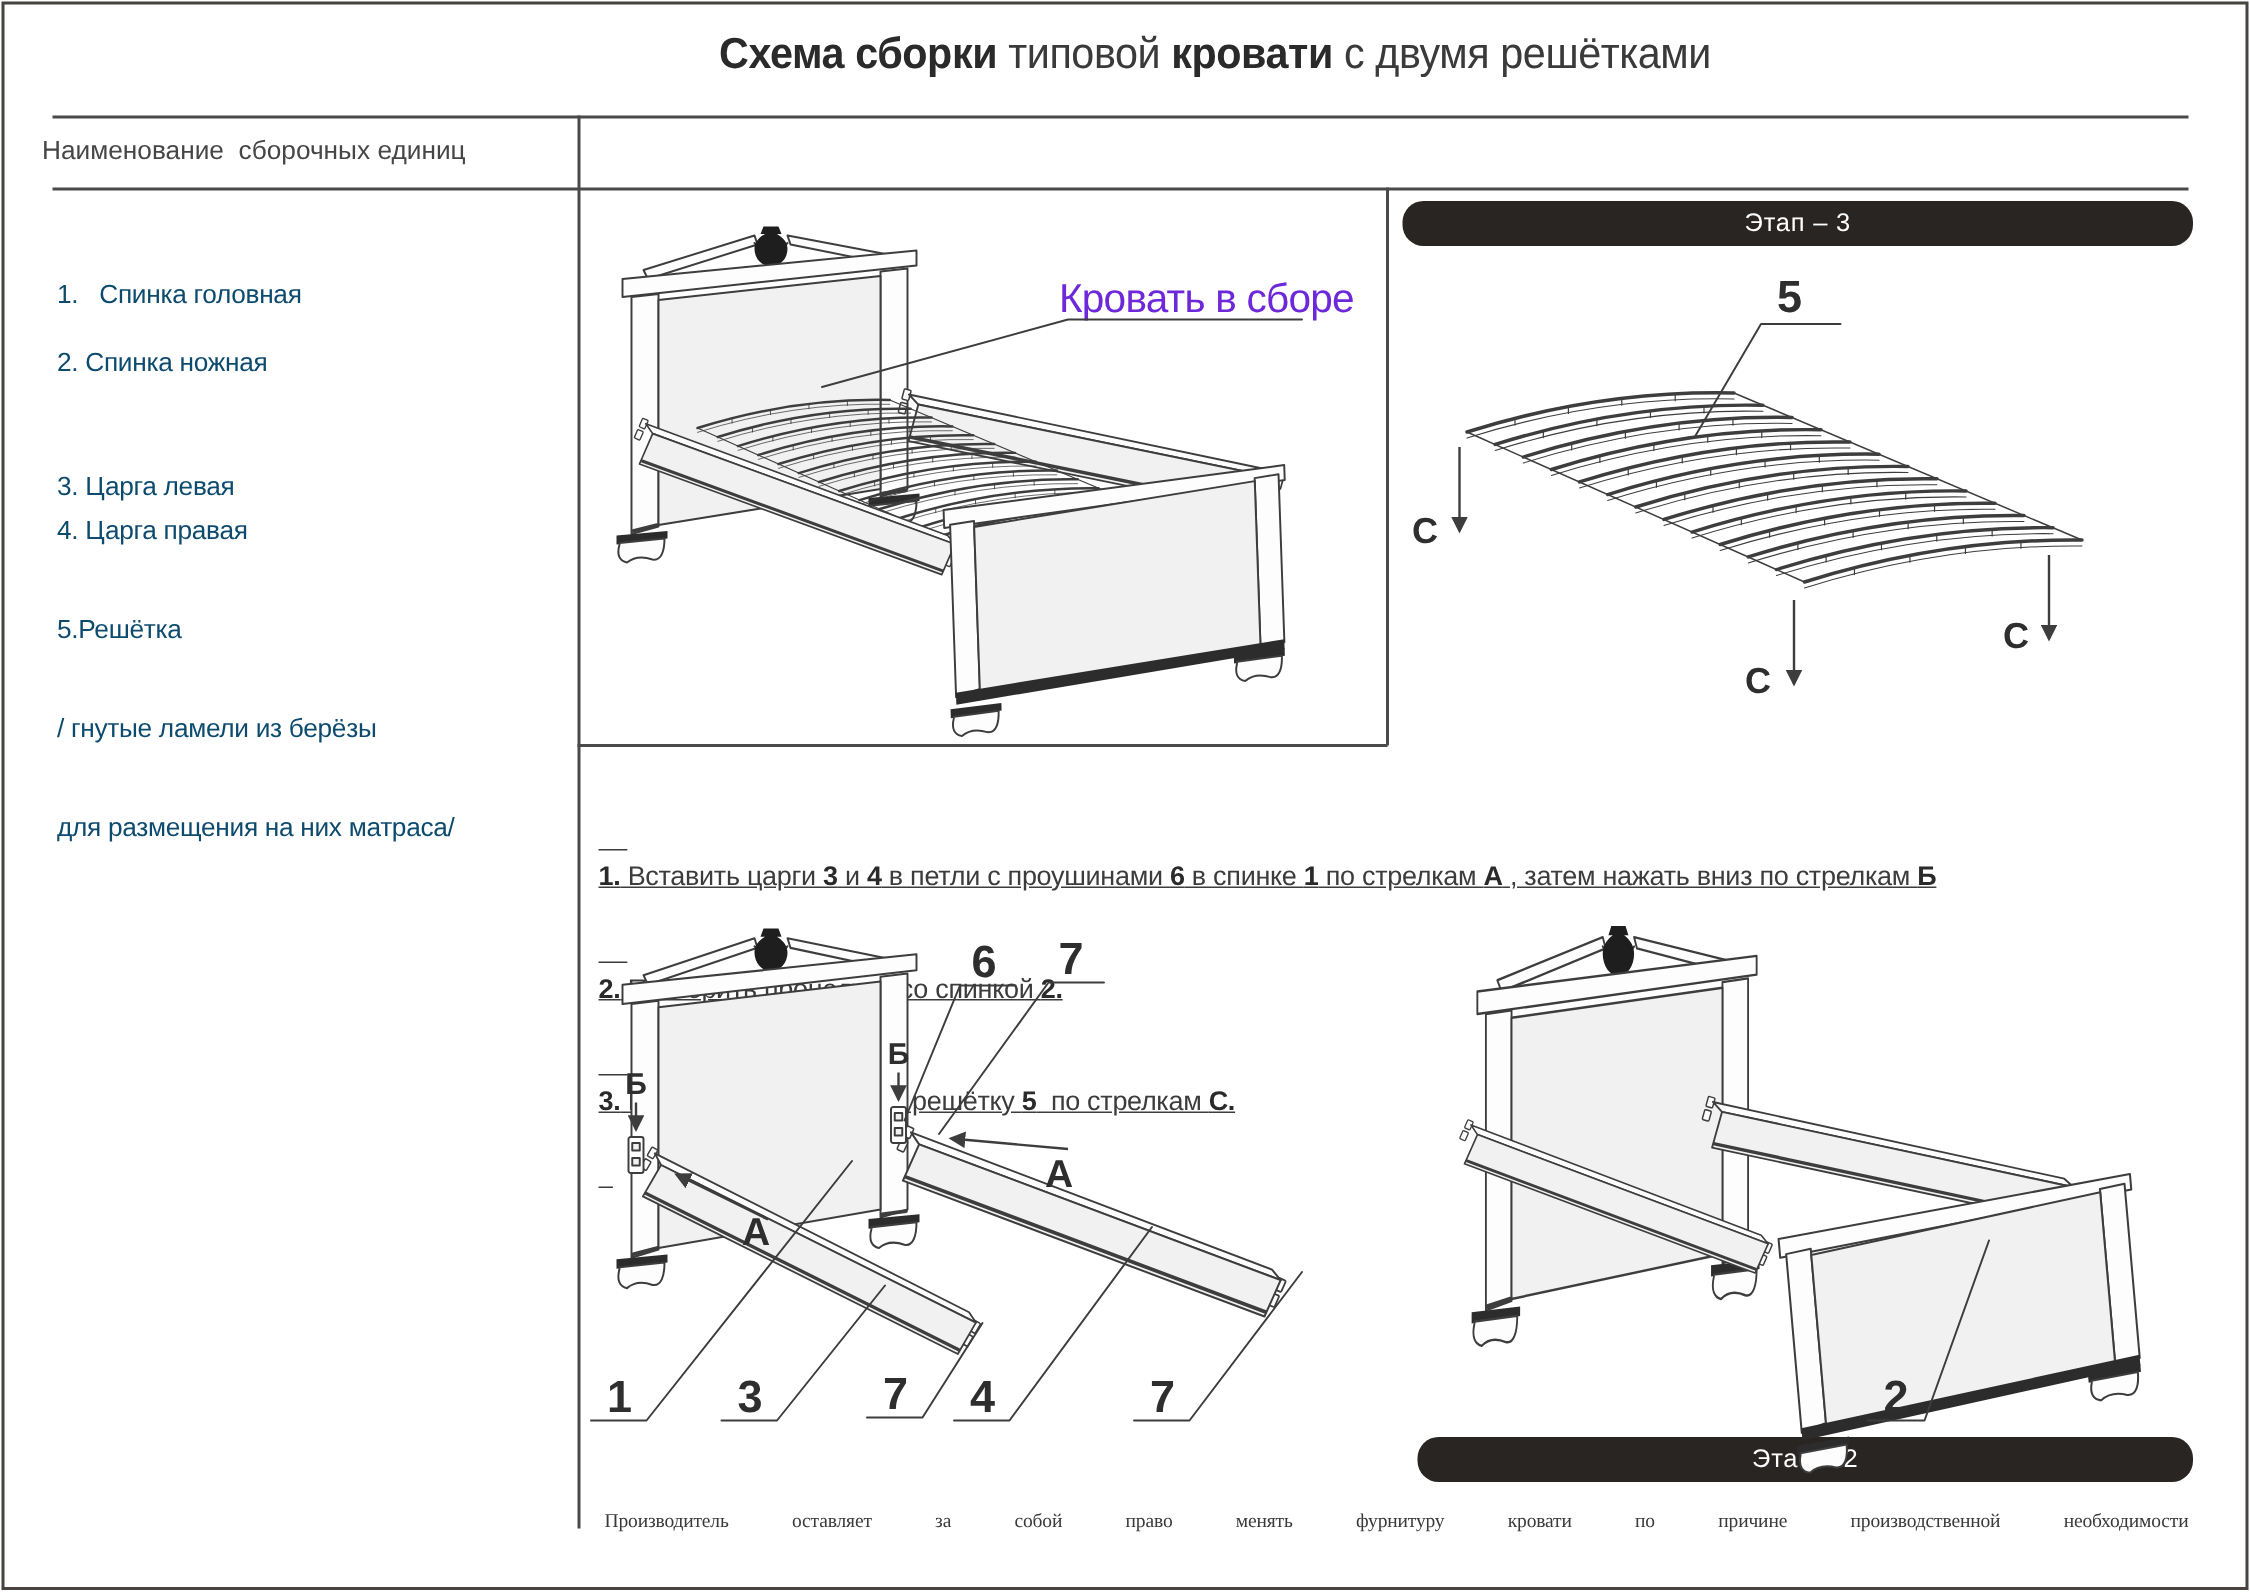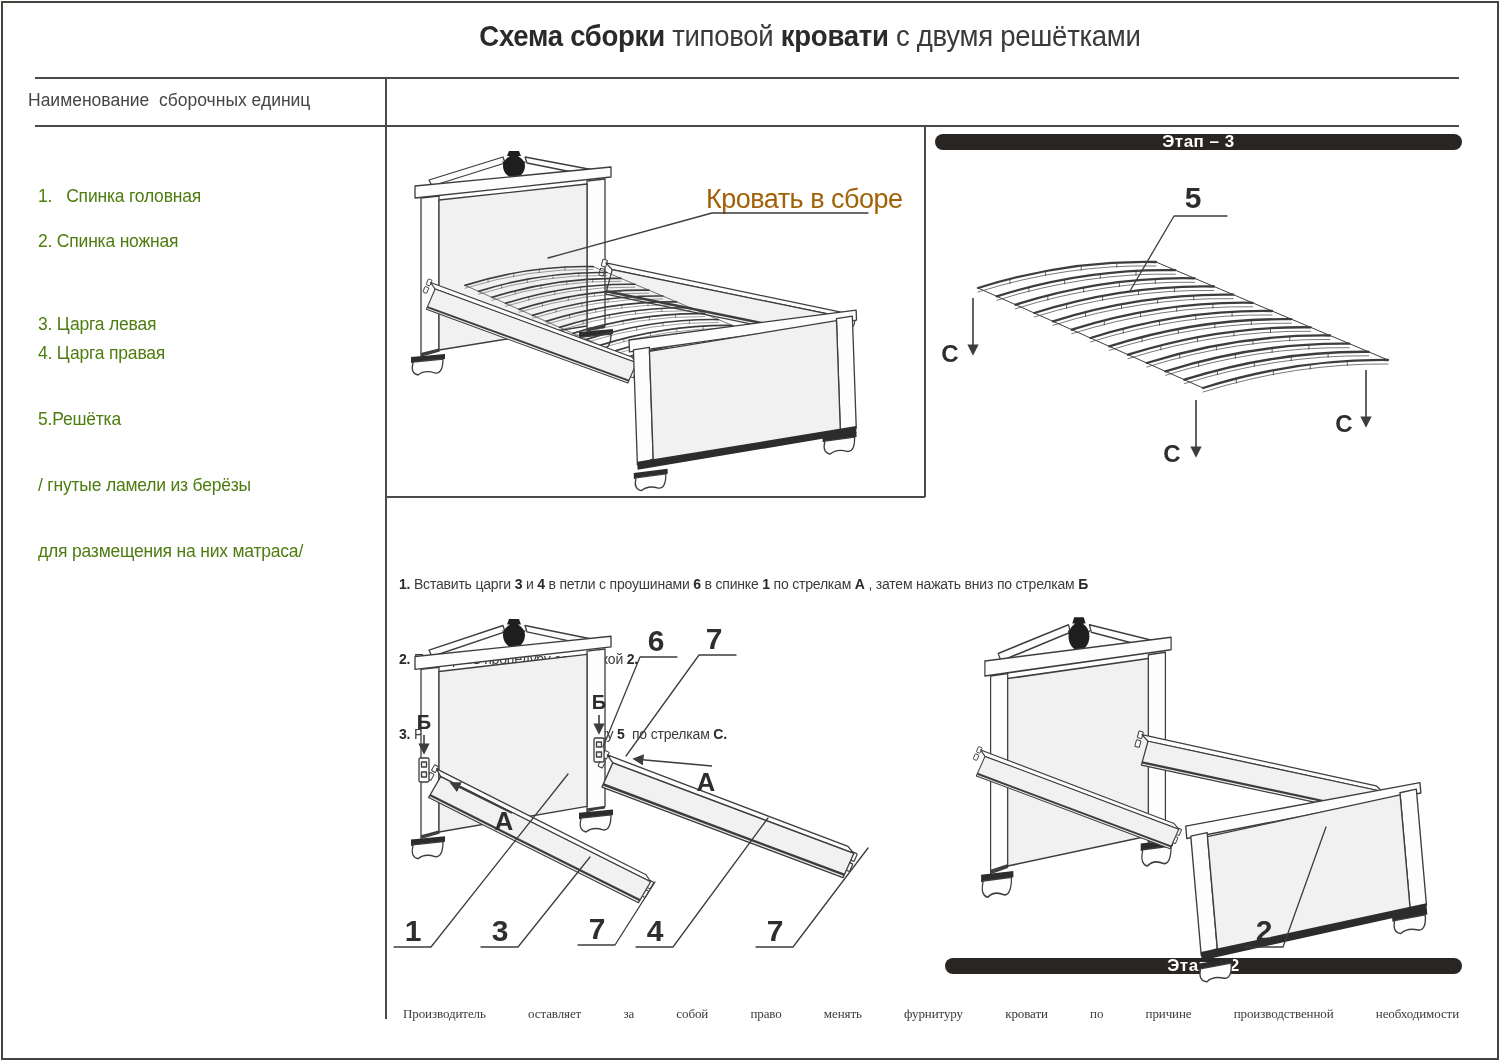--- a/index.html
+++ b/index.html
@@ -5,28 +5,28 @@
   html,body{margin:0;padding:0;background:#ffffff;}
   .page{position:relative;width:1500px;height:1061px;background:#fff;
         font-family:"Liberation Sans",sans-serif;color:#3e3e3e;overflow:hidden;}
   .frame{position:absolute;left:1px;top:1px;width:1494px;height:1055px;border:2px solid #47433f;pointer-events:none;}
   .hline,.vline{position:absolute;background:#4a4a4a;}
   .title{position:absolute;top:20px;left:120px;width:1380px;text-align:center;font-size:29px;
          white-space:pre;color:#3a3a3a;letter-spacing:-0.3px;transform:scaleX(0.95);}
   .b{font-weight:bold;color:#2a2a2a;}
   .hdr-left{position:absolute;left:28px;top:90px;font-size:17.5px;white-space:pre;color:#464646;}
   .hdr-right{position:absolute;left:385px;top:92px;width:990px;text-align:center;font-size:17.5px;color:#464646;}
-  .part{position:absolute;left:38px;font-size:17.5px;line-height:22px;white-space:pre;color:#4d7c0f;letter-spacing:-0.2px;}
-  .instr{position:absolute;left:399px;top:522px;font-size:14px;line-height:25px;
-         white-space:pre-wrap;color:#3c3c3c;letter-spacing:-0.2px;}
-  .pill{position:absolute;height:16px;background:#292522;border-radius:14px;color:#fff;
-        display:flex;align-items:center;justify-content:center;font-weight:bold;font-size:17px;letter-spacing:0.5px;}
+  .part{position:absolute;left:38px;font-size:17.5px;line-height:22px;white-space:pre;color:#0c4a6e;letter-spacing:-0.2px;}
+  .instr{position:absolute;left:399px;top:522px;font-size:18px;line-height:25px;
+         white-space:pre-wrap;color:#3c3c3c;letter-spacing:-0.2px;text-decoration:underline;}
+  .pill{position:absolute;height:30px;background:#292522;border-radius:14px;color:#fff;
+        display:flex;align-items:center;justify-content:center;font-weight:normal;font-size:17px;letter-spacing:0.5px;}
   .footer{position:absolute;left:403px;top:1006px;width:1056px;font-size:13px;color:#3a3a3a;
           text-align:justify;text-align-last:justify;letter-spacing:-0.1px;font-family:Liberation Serif, serif;}
-  .bed-label{position:absolute;left:706px;top:184px;font-size:27px;color:#a16207;letter-spacing:-0.5px;}
+  .bed-label{position:absolute;left:706px;top:184px;font-size:27px;color:#6d28d9;letter-spacing:-0.5px;}
   svg.overlay{position:absolute;left:0;top:0;pointer-events:none;}
   .ln{stroke:#3d3d3d;fill:none;stroke-width:1.3;stroke-linejoin:round;stroke-linecap:round;}
   .thick{stroke-width:2.4;}
   .fw{fill:#fdfdfd;stroke:#3d3d3d;stroke-width:1.3;stroke-linejoin:round;}
   .fp{fill:#f1f1f1;stroke:#3d3d3d;stroke-width:1.3;stroke-linejoin:round;}
   .fd{fill:#2c2c2c;stroke:none;}
   .arr{stroke:#3d3d3d;fill:none;stroke-width:1.6;}
   text{font-family:"Liberation Sans",sans-serif;fill:#2e2e2e;text-anchor:middle;}
   .cNum{font-size:30px;font-weight:bold;}
   .cA{font-size:26px;font-weight:bold;}

